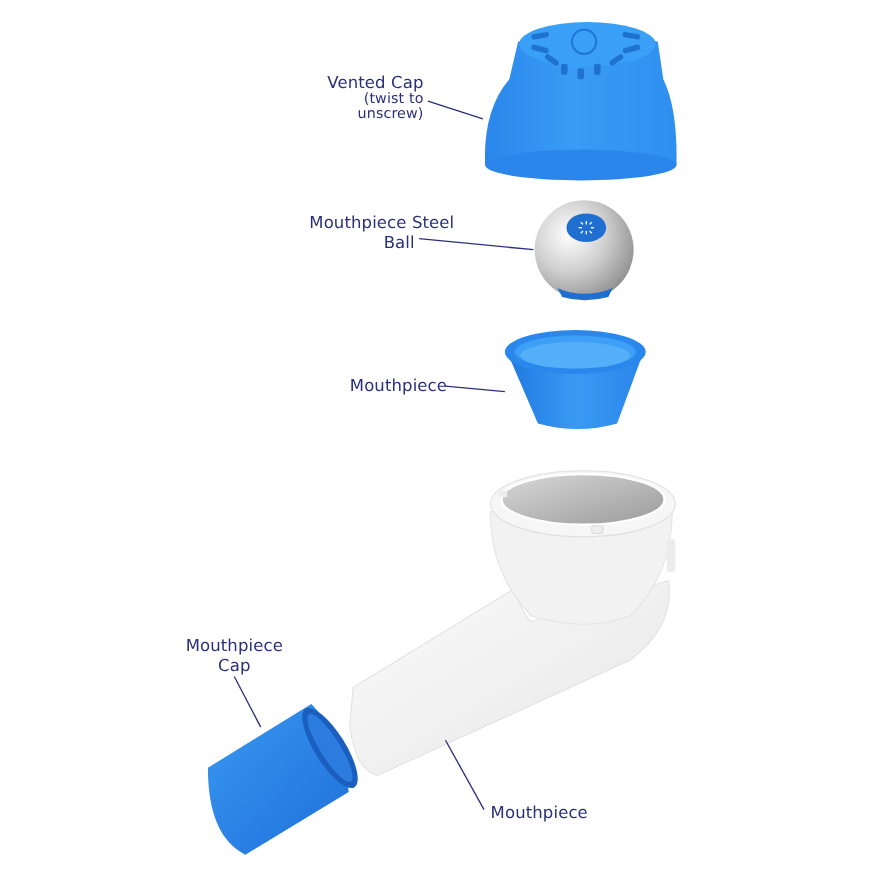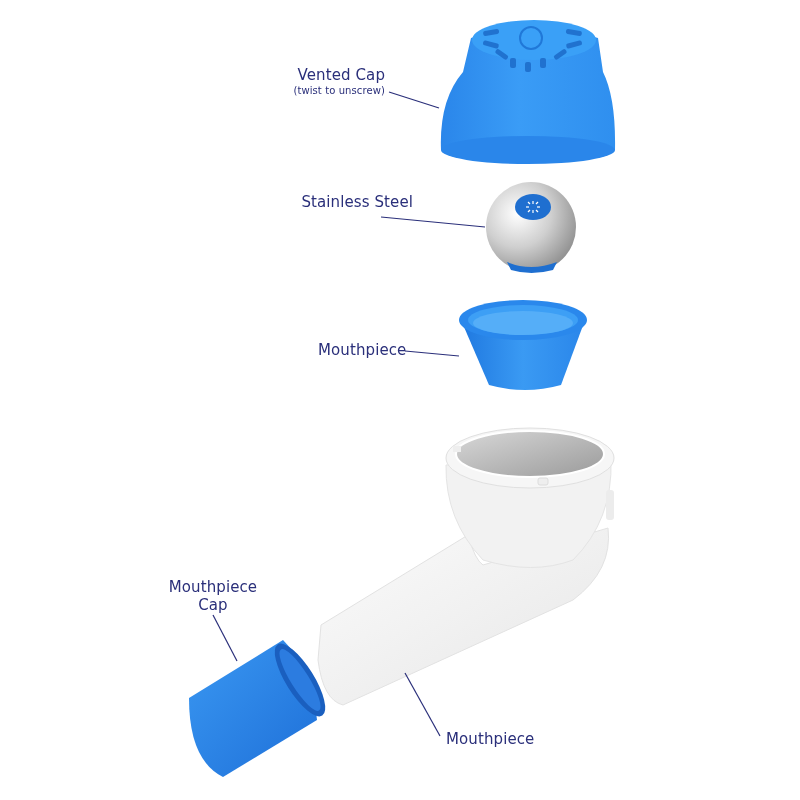--- a/index.html
+++ b/index.html
@@ -1,20 +1,20 @@
 <!DOCTYPE html>
 <html><head>
 <meta charset="utf-8">
 <style>
   html, body { margin: 0; padding: 0; background: #ffffff; }
   body { width: 800px; height: 800px; position: relative; overflow: hidden;
          font-family: "DejaVu Sans", "Liberation Sans", sans-serif; }
   .stage { position: absolute; left: 13px; top: 0; width: 800px; height: 800px; }
   .label { position: absolute; color: #2a2f7a; font-size: 15px; line-height: 18px; letter-spacing: 0.1px; }
-  .label .sub { display: block; font-size: 10px; line-height: 13px; color: #2a2f7a; }
+  .label .sub { display: block; font-size: 13px; line-height: 13px; color: #2a2f7a; }
   .right { text-align: right; }
   .center { text-align: center; }
   svg.art { position: absolute; left: 0; top: 0; }
 </style>
 </head>
 <body>
 
 <div class="stage">
 
   <svg class="art" width="800" height="800" viewBox="0 0 800 800">
@@ -114,21 +114,22 @@
       <line x1="392" y1="673" x2="427" y2="736"></line>
     </g>
   </svg>
 
   <div class="label right" style="left:262px; top:66px; width:110px;">
     <span>Vented Cap</span>
     <span class="sub">(twist to unscrew)</span>
   </div>
 
   <div class="label right" style="left:250px; top:193px; width:150px;">
-    <div>Stainless Steel</div>
+    <div>Mouthpiece Steel</div>
+    <div style="padding-right:36px;">Ball</div>
   </div>
 
   <div class="label" style="left:305px; top:341px;">
     <span>Mouthpiece</span>
   </div>
 
   <div class="label center" style="left:140px; top:578px; width:120px;">
     <div>Mouthpiece</div>
     <div>Cap</div>
   </div>

